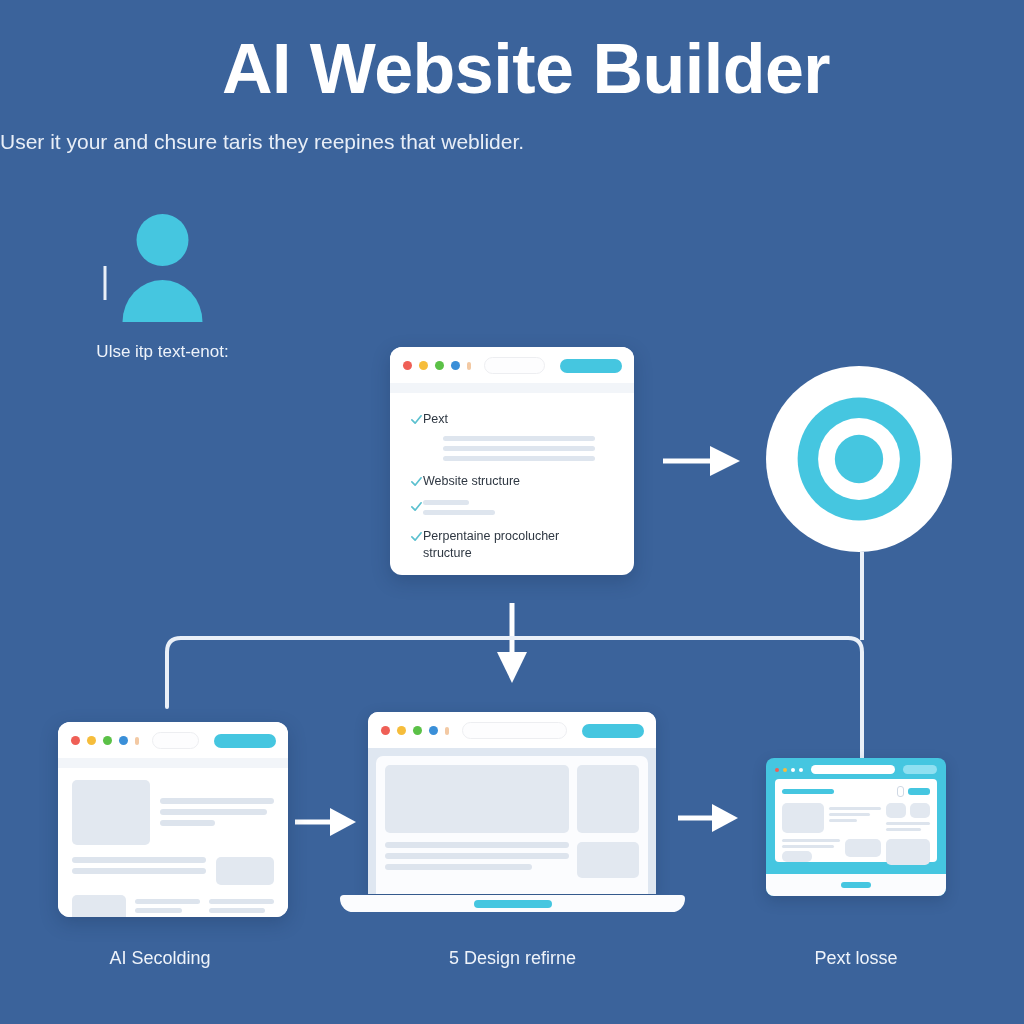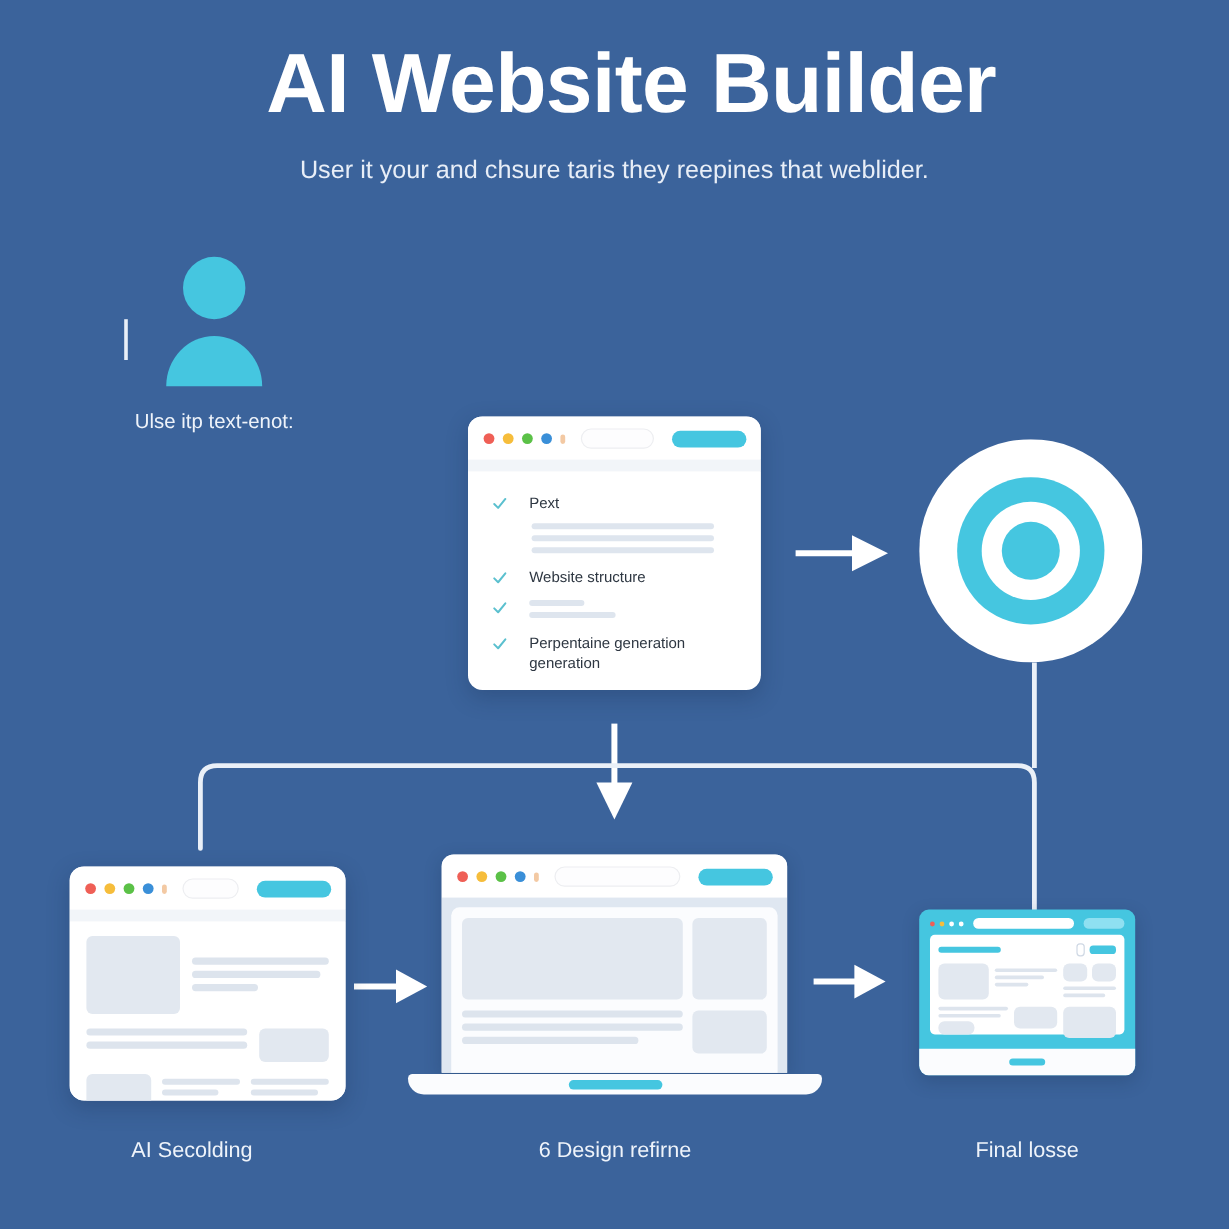--- a/index.html
+++ b/index.html
@@ -19,29 +19,28 @@
     color:#ffffff;
     font-size:70px;
     font-weight:700;
     letter-spacing:-0.5px;
     line-height:1;
     white-space:nowrap;
     padding-left:28px;
   }
   .subtitle{
     position:absolute;left:0;right:0;top:130px;
-    text-align:center;
     color:#e8eef7;
     font-size:21px;
     font-weight:400;
     white-space:nowrap;
   }
 
   
-  .user-block{position:absolute;left:76px;top:212px;width:205px;text-align:center;}
+  .user-block{position:absolute;left:60px;top:212px;width:205px;text-align:center;}
   .user-icon{width:100%;height:110px;display:block;}
   .user-caption{
     margin-top:18px;color:#eef3fa;font-size:17px;line-height:1.45;
   }
 
   
   .win{
     position:absolute;
     background:#ffffff;
     border-radius:12px;
@@ -63,21 +62,21 @@
     flex:1;height:15px;border-radius:9px;
     background:#fdfdfe;border:1px solid #edeef1;margin:0 8px 0 6px;
   }
   .cta-pill{width:62px;height:14px;border-radius:8px;background:#45c6e0;flex:none;}
   .win-sep{height:10px;background:#f2f5f9;}
   .win-body{background:#ffffff;}
 
   
   #win-checklist{left:390px;top:347px;width:244px;height:228px;}
   .check-list{padding:18px 18px 0 20px;}
-  .check-row{display:flex;align-items:flex-start;gap:18px;margin-bottom:7px;}
+  .check-row{display:flex;align-items:flex-start;gap:0;margin-bottom:7px;}
   .tick{width:13px;height:13px;flex:none;margin-top:2px;}
   .check-text{font-size:12.5px;color:#2e3742;line-height:1.42;}
   .bars{margin:0 0 12px 33px;}
   .bar{height:5px;border-radius:3px;background:#dee5ee;margin-bottom:5px;}
 
   
   .target{position:absolute;left:766px;top:366px;width:186px;height:186px;}
 
   
   .conn{position:absolute;left:0;top:0;width:1024px;height:1024px;pointer-events:none;}
@@ -209,21 +208,21 @@
         <div class="bars" style="margin:2px 0 0 0">
           <div class="bar" style="width:46px"></div>
           <div class="bar" style="width:72px"></div>
         </div>
       </div>
 
       <div class="check-row" style="margin-top:8px">
         <svg class="tick" viewBox="0 0 14 14">
           <path d="M2 7.5 L5.5 11 L12 3" stroke="#5bc0cf" stroke-width="1.8" fill="none" stroke-linecap="round" stroke-linejoin="round"></path>
         </svg>
-        <span class="check-text" style="max-width:150px">Perpentaine generation generation</span>
+        <span class="check-text" style="max-width:150px">Perpentaine procolucher structure</span>
       </div>
 
     </div>
   </div>
 
   <svg class="target" viewBox="0 0 100 100">
     <circle cx="50" cy="50" r="50" fill="#ffffff"></circle>
     <circle cx="50" cy="50" r="33" fill="#45c6e0"></circle>
     <circle cx="50" cy="50" r="22" fill="#ffffff"></circle>
     <circle cx="50" cy="50" r="13" fill="#45c6e0"></circle>
@@ -347,16 +346,16 @@
           <div class="blk" style="width:44px;height:26px;"></div>
         </div>
       </div>
       <div class="tablet-foot">
         <div class="tablet-home"></div>
       </div>
     </div>
   </div>
 
   <div class="cap" id="cap-1">AI Secolding</div>
-  <div class="cap" id="cap-2">6 Design refirne</div>
-  <div class="cap" id="cap-3">Final losse</div>
+  <div class="cap" id="cap-2">5 Design refirne</div>
+  <div class="cap" id="cap-3">Pext losse</div>
 
 </div>
 
 </body></html>

